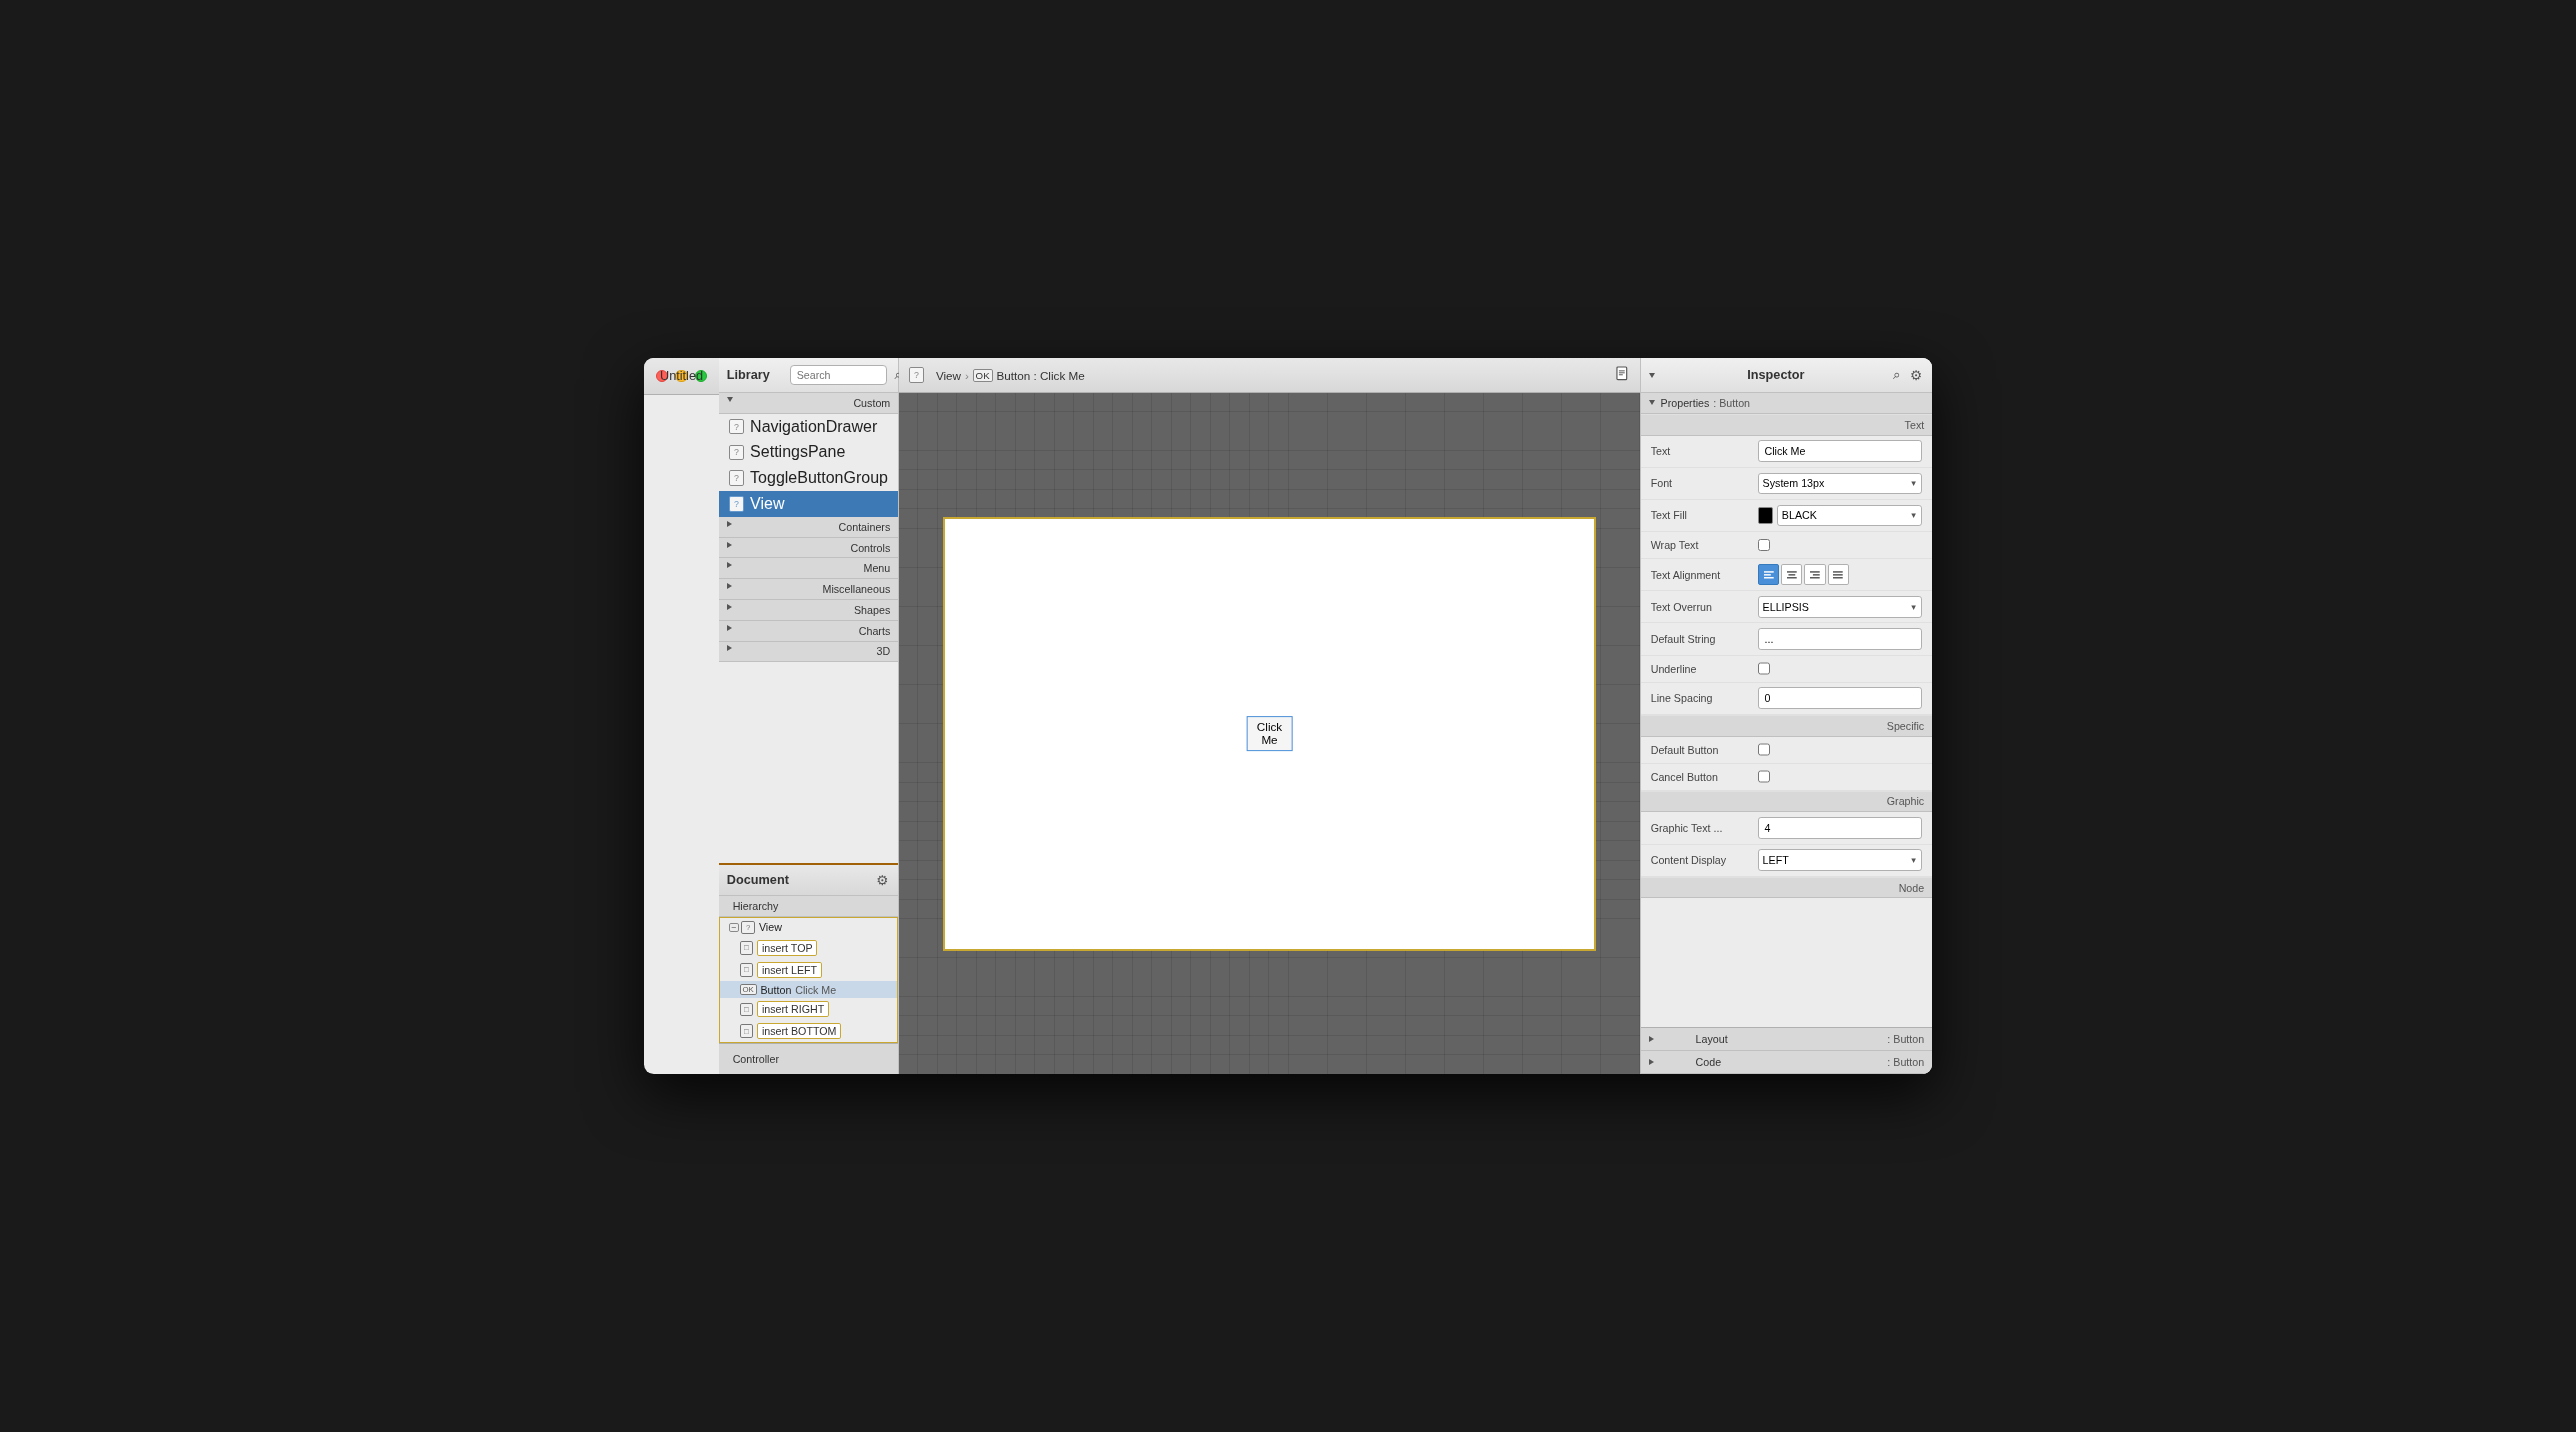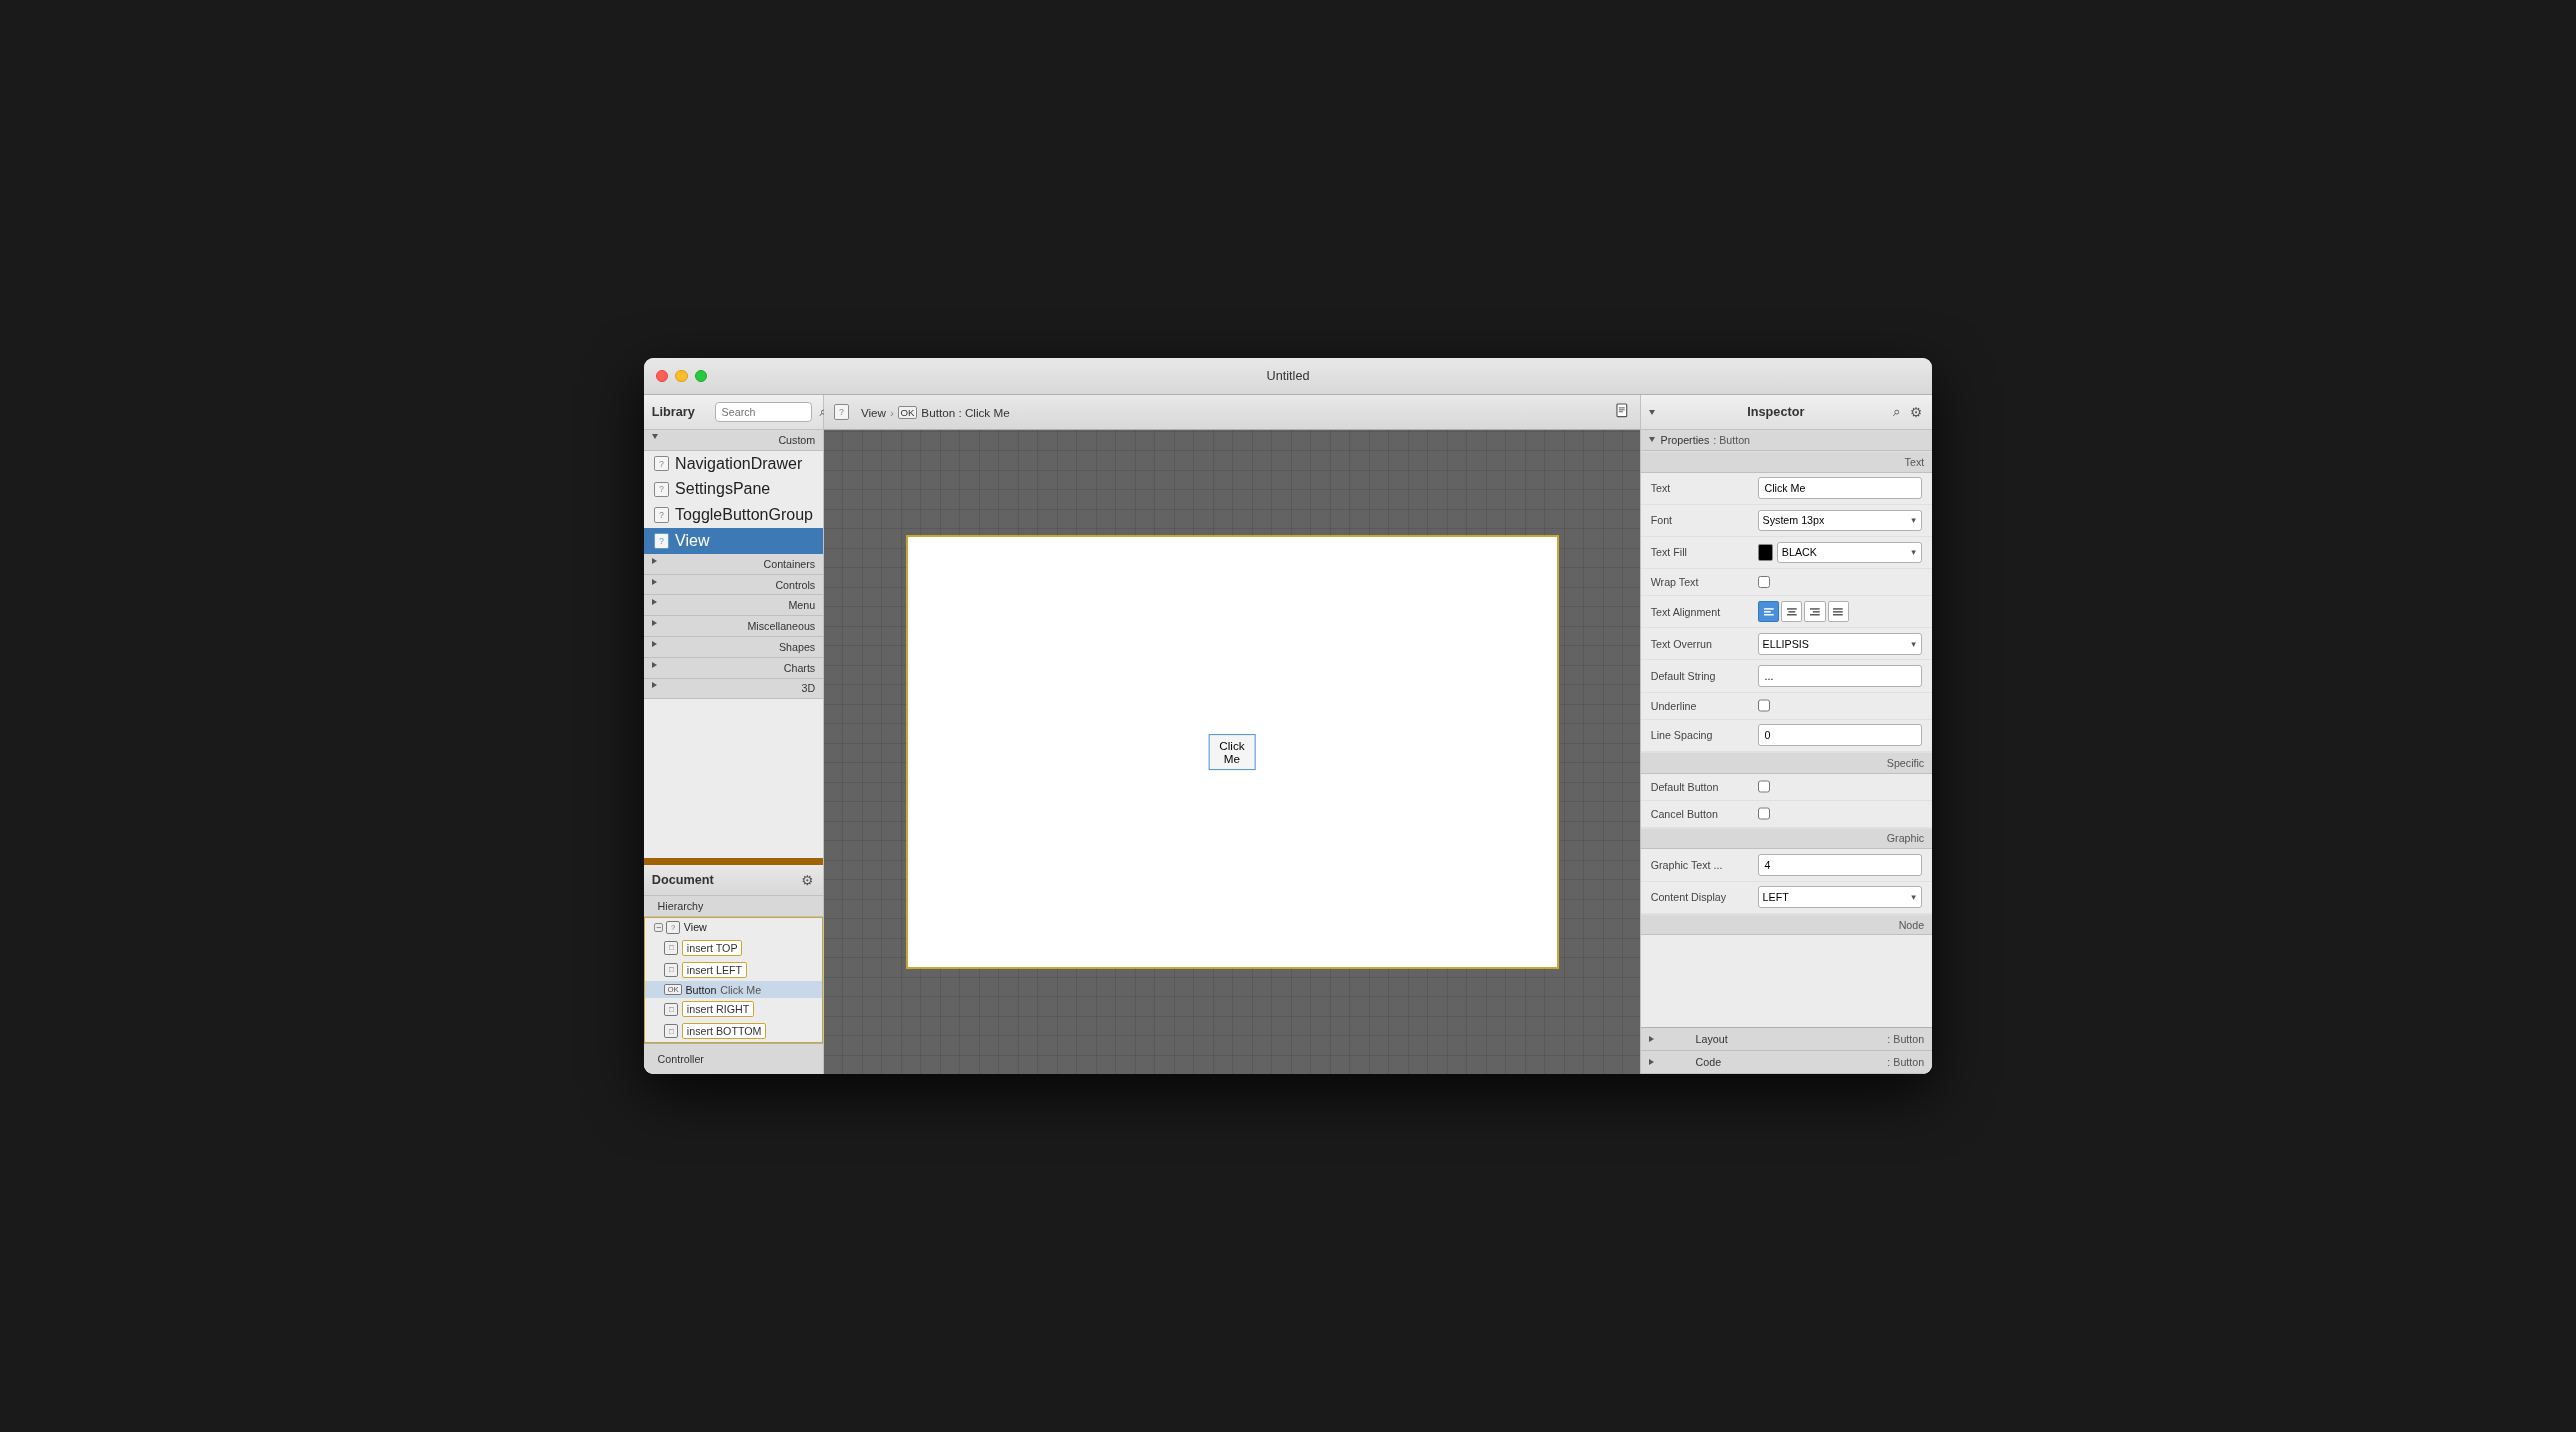--- a/index.html
+++ b/index.html
@@ -13,21 +13,21 @@
       min-height: 100vh;
     }
     .window {
       width: 1288px;
       height: 716px;
       background: #ececec;
       border-radius: 9.7px;
       overflow: hidden;
       box-shadow: 0 19.5px 58px rgba(0,0,0,0.8);
       display: flex;
-      flex-direction: column;
+      flex-direction: row;
     }
     
     .title-bar {
       background: linear-gradient(180deg, #e8e8e8 0%, #d8d8d8 100%);
       height: 37px;
       display: flex;
       align-items: center;
       padding: 0 11.7px;
       border-bottom: 1px solid #b0b0b0;
       position: relative;
@@ -162,21 +162,21 @@
       color: #888;
       background: #f5f5f5;
       flex-shrink: 0;
     }
     .item-label {
       font-size: 16px;
       color: #222;
     }
     
     .document-section {
-      border-top: 7px solid #a16207;
+      border-top: 2px solid #a16207;
     }
     .document-header {
       display: flex;
       align-items: center;
       justify-content: space-between;
       padding: 5.8px 7.8px;
       background: linear-gradient(180deg, #e8e8e8 0%, #d8d8d8 100%);
       border-bottom: 1px solid #c0c0c0;
       height: 31px;
     }

